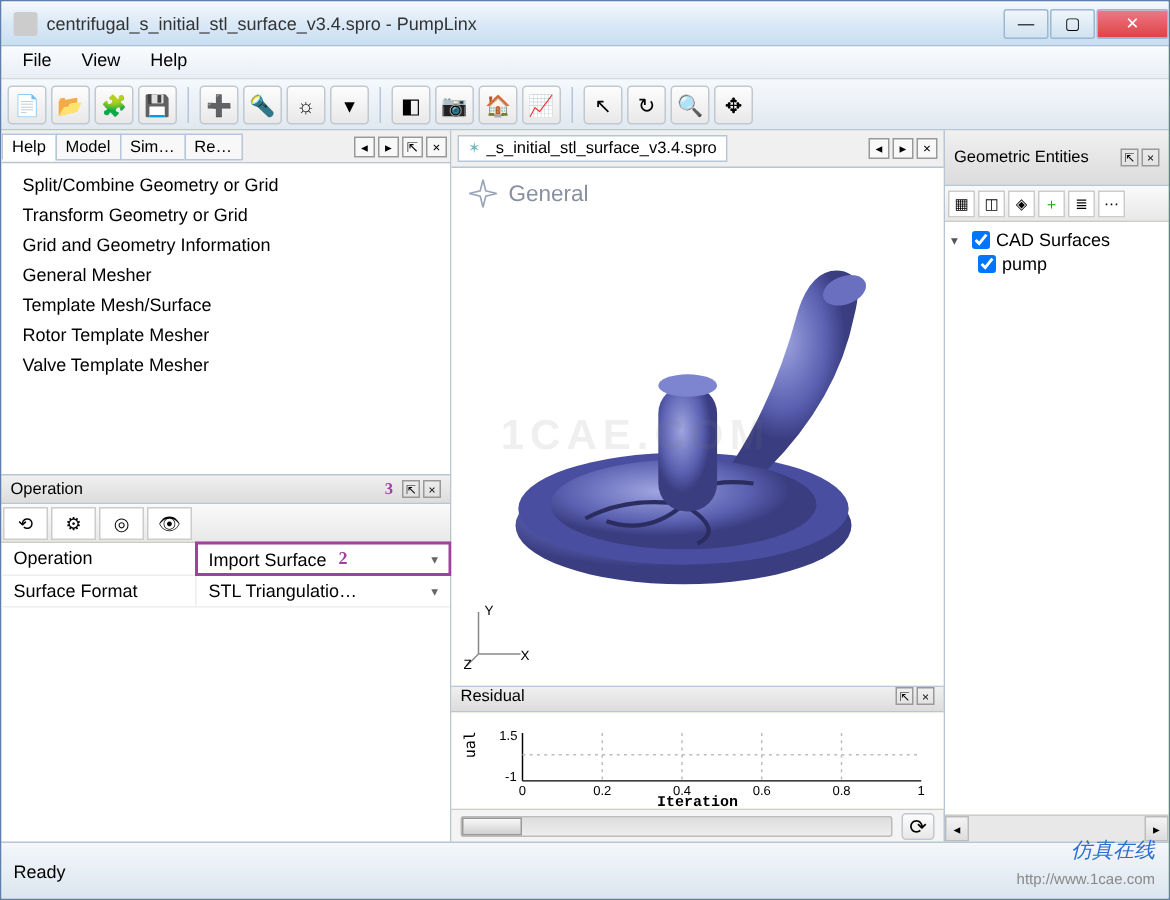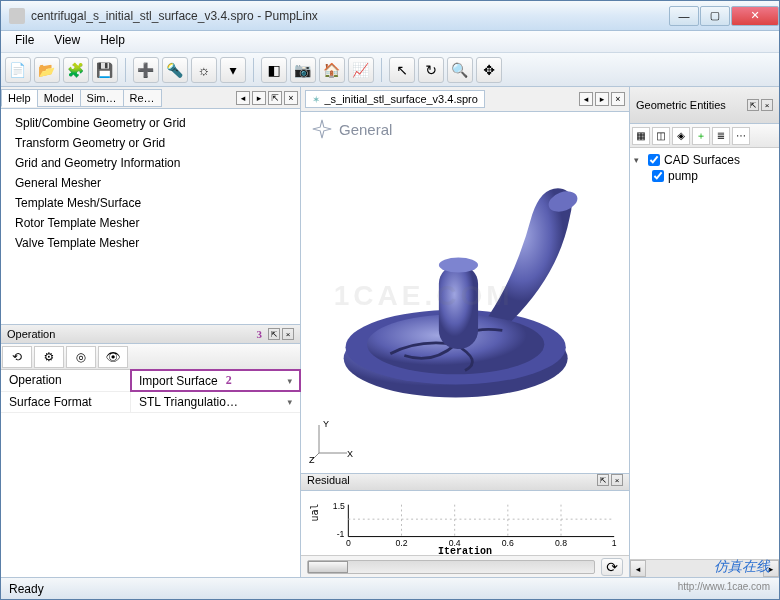--- a/index.html
+++ b/index.html
@@ -66,21 +66,21 @@
   .geo-toolbar { height: 24px; background: linear-gradient(#fafafa,#e8e8e8); display:flex; align-items:center; gap:2px; padding:0 2px; border-bottom:1px solid #ccc; }
   .geo-toolbar .gb { width:18px; height:18px; border:1px solid #ccc; background:#fff; font-size:10px; display:flex;align-items:center;justify-content:center; }
   .tree { flex:1; background:#fff; font-size:12px; padding:4px; }
   .tree-item { display:flex; align-items:center; gap:4px; padding:1px 0; }
   .tree-item.child { padding-left: 18px; }
   .tree-item input { width:12px; height:12px; }
   .tri { font-size: 9px; color:#555; width:10px; }
   .geo-scroll { height: 18px; background:#f0f0f0; border-top:1px solid #ccc; display:flex; }
   .geo-scroll .sb { width:16px; border:1px solid #bbb; background:linear-gradient(#f4f4f4,#ddd);font-size:9px;display:flex;align-items:center;justify-content:center; }
   .geo-scroll .track { flex:1; background:#e8e8e8; }
-  .statusbar { height: 22px; background: linear-gradient(#f4f7fa,#dbe5ef); border-top: 1px solid #b4c6d8; font-size: 12px; padding: 2px 8px; display:flex; align-items:center;text-align:center; }
+  .statusbar { height: 38px; background: linear-gradient(#f4f7fa,#dbe5ef); border-top: 1px solid #b4c6d8; font-size: 12px; padding: 2px 8px; display:flex; align-items:center;text-align:center; }
   .wm-br { position:absolute; right:10px; bottom:24px; font-size:14px; color:#2a6fd0; font-style:italic; font-family: "KaiTi", serif; }
   .wm-br2 { position:absolute; right:10px; bottom:8px; font-size:10px; color:#888; }
 </style>
 </head>
 <body>
 
 <div class="window">
   <div class="titlebar">
     <div class="icon"></div>
     <div class="title">centrifugal_s_initial_stl_surface_v3.4.spro - PumpLinx</div>

